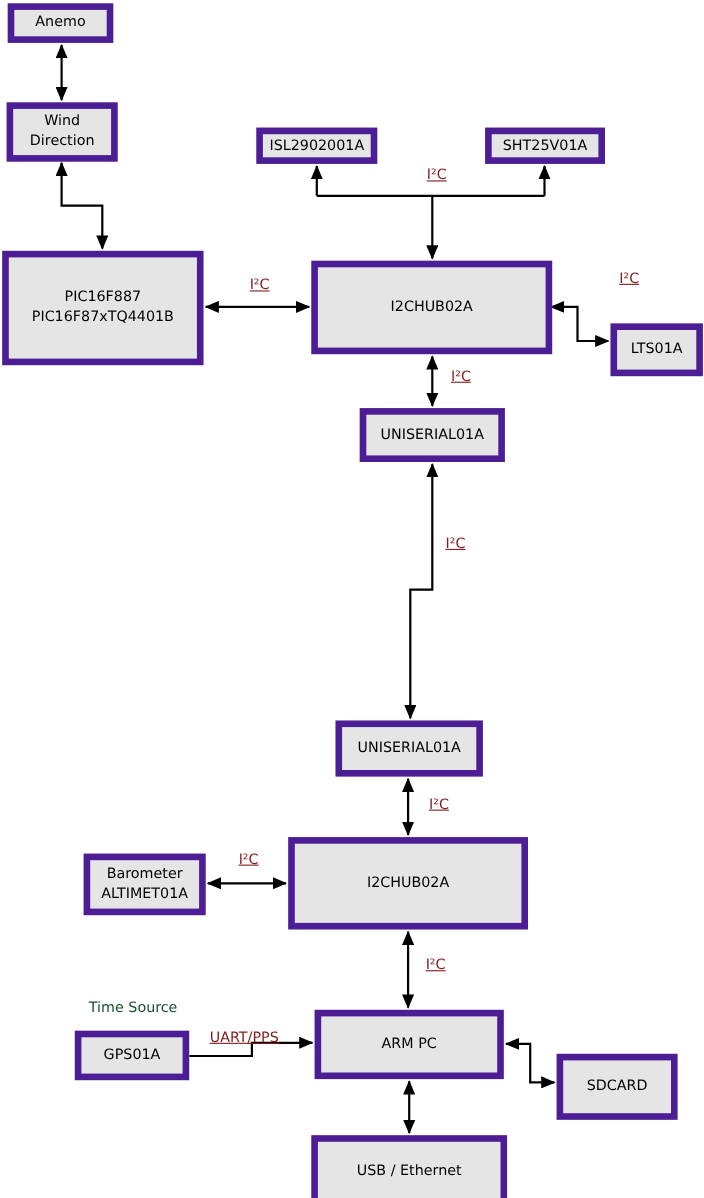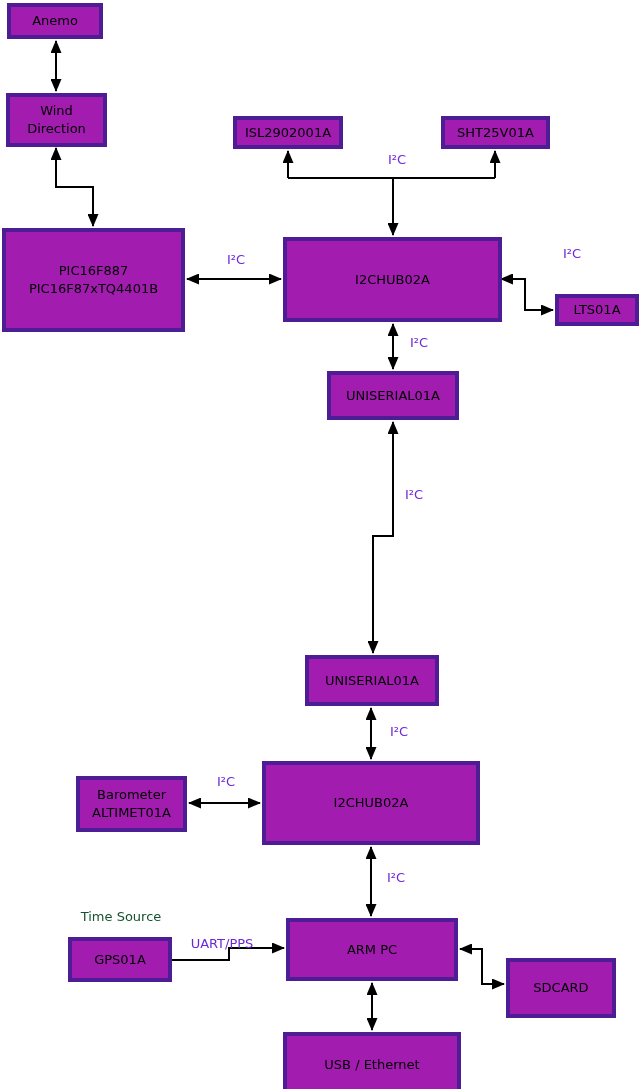--- a/index.html
+++ b/index.html
@@ -17,37 +17,38 @@
   }
   #connectors {
     position: absolute;
     left: 0; top: 0;
     width: 640px; height: 1089px;
     pointer-events: none;
   }
   .box {
     position: absolute;
     box-sizing: border-box;
-    border: 4px solid #4c1d95;
-    background: #a21caf;
+    border: 6px solid #4c1d95;
+    background: #e5e5e5;
     color: #000000;
     display: flex;
     align-items: center;
     justify-content: center;
     text-align: center;
     font-size: 13px;
     line-height: 18px;
     white-space: pre-line;
   }
   .edge-label {
     position: absolute;
     transform: translateX(-50%);
     font-size: 13px;
-    color: #6d28d9;
+    color: #7f1d1d;
     white-space: nowrap;
+    text-decoration: underline;
   }
   .free-label {
     position: absolute;
     transform: translateX(-50%);
     font-size: 13px;
     color: #14532d;
     white-space: nowrap;
   }
 </style>
 </head>
@@ -82,21 +83,21 @@
   </svg>
 
   <div class="box" style="left:7px;   top:3px;    width:96px;  height:36px;">Anemo</div>
   <div class="box" style="left:6px;   top:93px;   width:101px; height:54px;">Wind
 Direction</div>
   <div class="box" style="left:2px;   top:228px;  width:183px; height:104px;">PIC16F887
 PIC16F87xTQ4401B</div>
   <div class="box" style="left:233px; top:116px;  width:110px; height:33px;">ISL2902001A</div>
   <div class="box" style="left:441px; top:116px;  width:109px; height:33px;">SHT25V01A</div>
   <div class="box" style="left:283px; top:237px;  width:219px; height:85px;">I2CHUB02A</div>
-  <div class="box" style="left:555px; top:294px;  width:84px;  height:32px;">LTS01A</div>
+  <div class="box" style="left:555px; top:294px;  width:84px;  height:48px;">LTS01A</div>
   <div class="box" style="left:327px; top:371px;  width:132px; height:49px;">UNISERIAL01A</div>
   <div class="box" style="left:305px; top:655px;  width:134px; height:51px;">UNISERIAL01A</div>
   <div class="box" style="left:262px; top:761px;  width:218px; height:84px;">I2CHUB02A</div>
   <div class="box" style="left:76px;  top:776px;  width:111px; height:56px;">Barometer
 ALTIMET01A</div>
   <div class="box" style="left:68px;  top:937px;  width:104px; height:45px;">GPS01A</div>
   <div class="box" style="left:286px; top:918px;  width:172px; height:63px;text-align:right;">ARM PC</div>
   <div class="box" style="left:506px; top:958px;  width:110px; height:60px;">SDCARD</div>
   <div class="box" style="left:283px; top:1032px; width:178px; height:66px;">USB / Ethernet</div>
 

